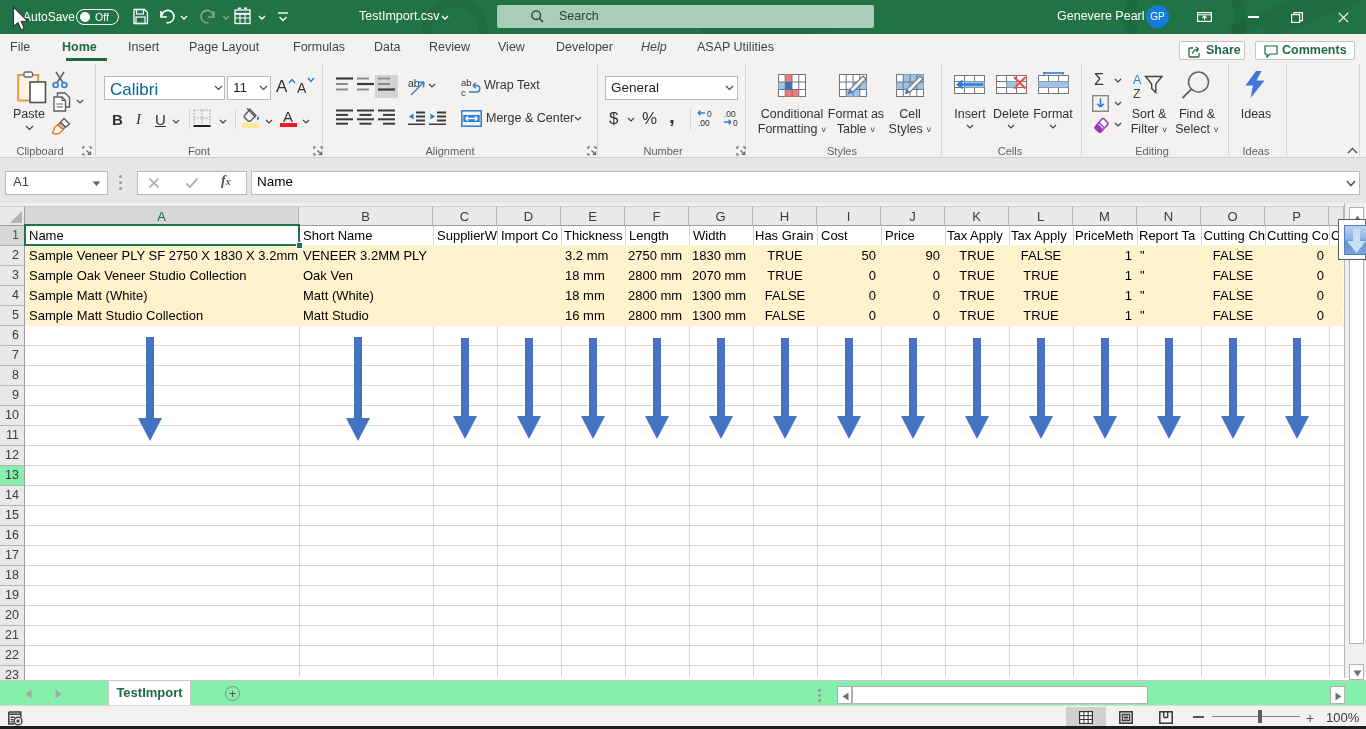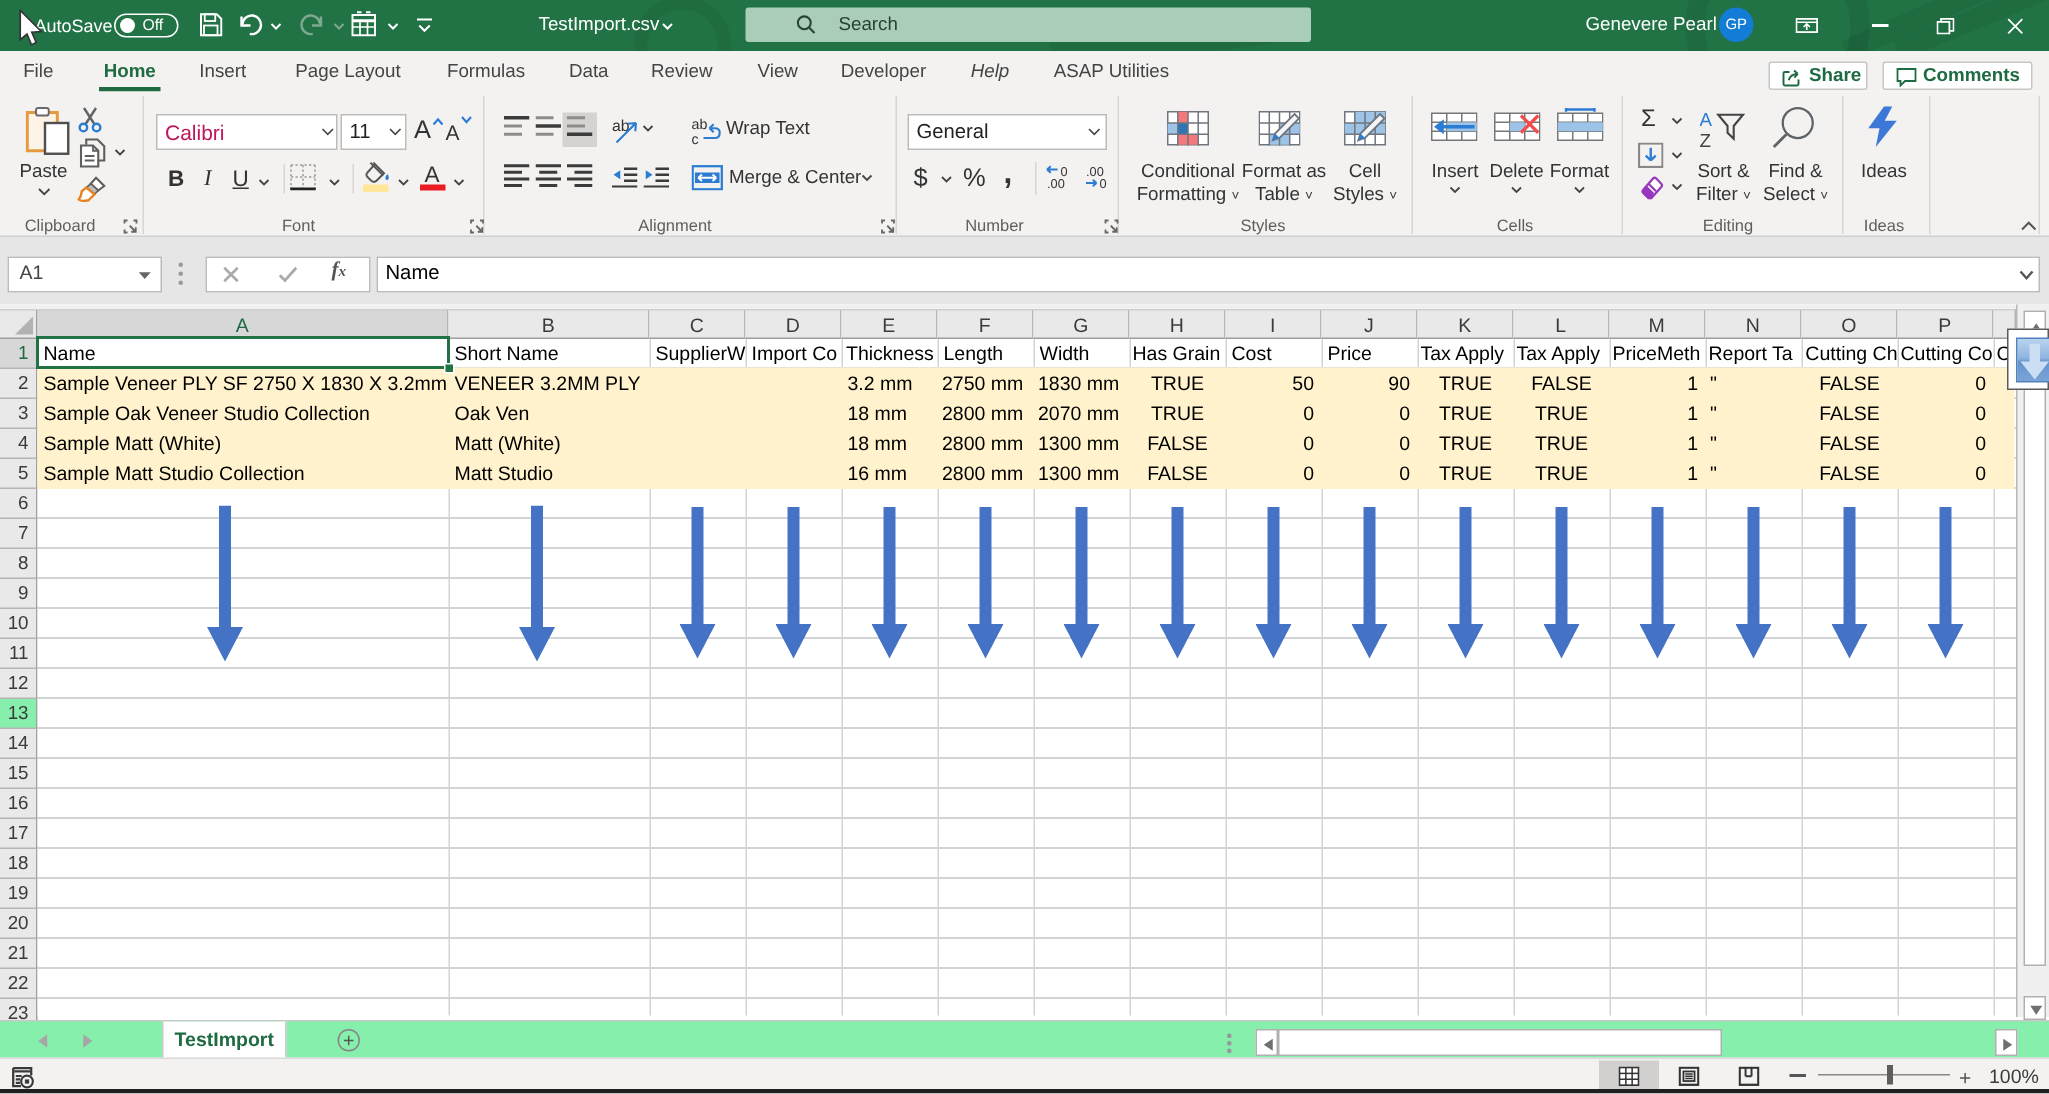--- a/index.html
+++ b/index.html
@@ -10,21 +10,21 @@
 
 
 #titlebar { left:0; top:0; width:1366px; height:34px; background:#217346; color:#fff; }
 #titlebar .txt { font-size:12.5px; color:#fff; }
 #searchbox { left:497px; top:5px; width:377px; height:23px; background:#a9cdb9; border-radius:2px; }
 #searchbox .mag { position:absolute; left:33px; top:4px; }
 #searchbox .ph { position:absolute; left:62px; top:4px; font-size:12.5px; color:#24442f; }
 
 
 #tabrow { left:0; top:34px; width:1366px; height:27px; background:#f3f2f1; }
-.rtab { position:absolute; top:0; height:27px; line-height:26px; font-size:12.5px; color:#444; text-align:center; }
+.rtab { position:absolute; top:0; height:27px; line-height:26px; font-size:12.5px; color:#444; text-align:left; }
 .rtab.active { color:#1e6b41; font-weight:bold; }
 .homeline { position:absolute; background:#1e6b41; height:3px; }
 .pillbtn { position:absolute; top:7px; height:19px; background:#fff; border:1px solid #c8c6c4; border-radius:2px; color:#1e6b41; font-size:12.5px; font-weight:bold; line-height:17px; }
 
 
 #ribbon { left:0; top:61px; width:1366px; height:97px; background:#f3f2f1; border-bottom:1px solid #d2d0ce; }
 .gsep { position:absolute; top:3px; width:1px; height:92px; background:#d8d6d4; }
 .glabel { position:absolute; top:84px; font-size:11px; color:#605e5c; text-align:center; }
 .glaunch { position:absolute; top:85px; width:10px; height:10px; }
 
@@ -197,21 +197,21 @@
 </svg>
     <svg class="abs" style="left:76px; top:38px;" width="8" height="6" viewBox="0 0 8 6">
         <path d="M1 1 L4 4 L7 1" fill="none" stroke="#444" stroke-width="1.2"></path>
       </svg>
     <svg class="abs" style="left:51px; top:56px;" width="20" height="19" viewBox="0 0 20 19">
 <path d="M13 1.5 L18.5 7 L14.5 10 L9.5 5.5 Z" fill="#fff" stroke="#605e5c" stroke-width="1.4"></path>
 <path d="M9.5 5.5 L14.5 10 L12 12.5 L6.5 8 Z" fill="#bcbcbc" stroke="#605e5c" stroke-width="1.1"></path>
 <path d="M6.5 8 L12 12.5 L8 16.5 Q3 17.5 1.5 16 Q3.5 13 3.5 10.5 Z" fill="#fff" stroke="#e8821e" stroke-width="1.6"></path>
 </svg>
     <div class="whitebox" style="left:104px; top:15px; width:121px; height:24px;"></div>
-    <span class="abs" style="left:110px; top:19px; font-size:14px; color:#be185d;">Calibri</span>
+    <span class="abs" style="left:110px; top:19px; font-size:17px; color:#0369a1;">Calibri</span>
     <svg class="abs" style="left:214px; top:24px;" width="9" height="6" viewBox="0 0 9 6">
         <path d="M1 1 L4.5 4.5 L8 1" fill="none" stroke="#444" stroke-width="1.1"></path>
       </svg>
     <div class="whitebox" style="left:227px; top:15px; width:44px; height:24px;"></div>
     <span class="abs" style="left:233px; top:19px; font-size:13.5px; color:#222;">11</span>
     <svg class="abs" style="left:259px; top:24px;" width="9" height="6" viewBox="0 0 9 6">
         <path d="M1 1 L4.5 4.5 L8 1" fill="none" stroke="#444" stroke-width="1.1"></path>
       </svg>
     <span class="abs" style="left:276px; top:16px; font-size:17px; color:#333;">A</span>
     <svg class="abs" style="left:288px; top:17px;" width="8" height="6" viewBox="0 0 8 6">

